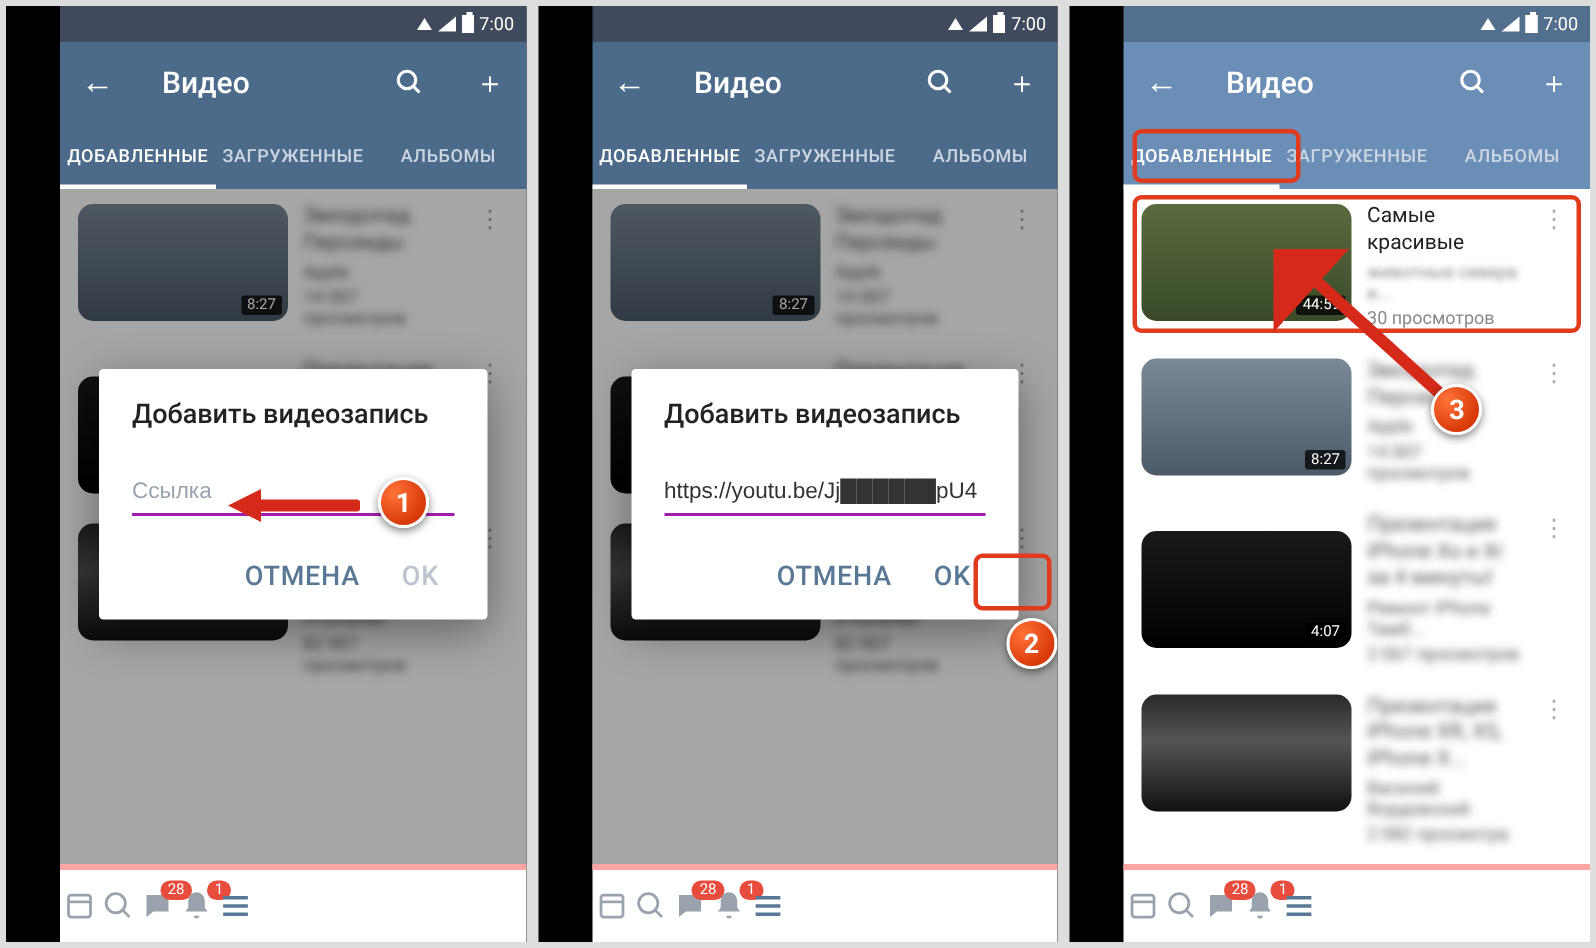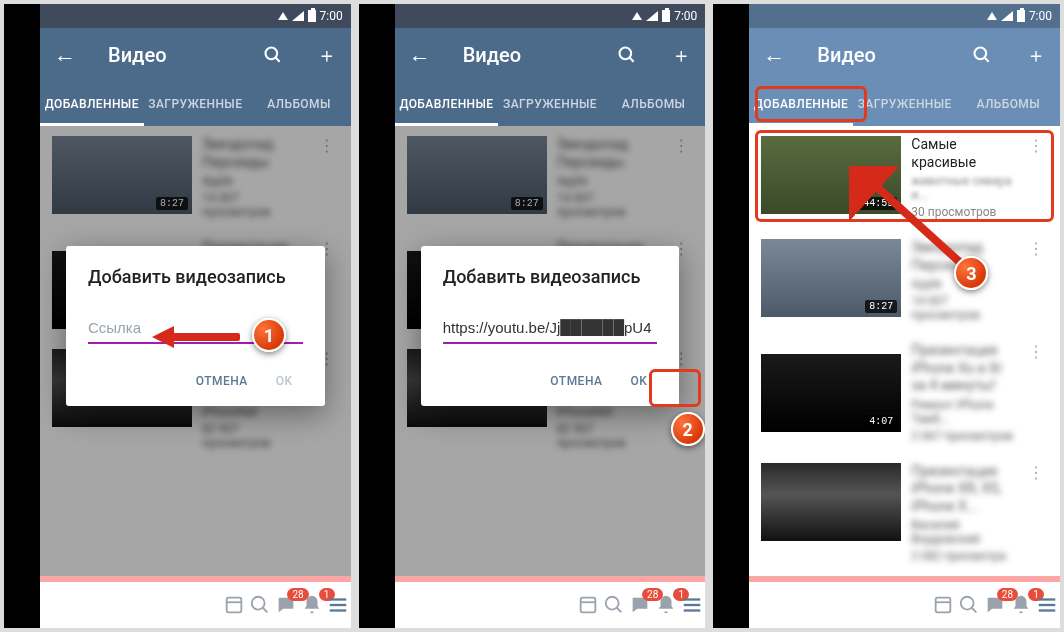--- a/index.html
+++ b/index.html
@@ -91,35 +91,34 @@
     position:absolute; inset:0;
     background:rgba(0,0,0,0.35);
     z-index:5;
   }
   .video-list { display:flex; flex-direction:column; }
   .video-item {
     display:flex; gap:10px; padding:10px 12px; align-items:flex-start;
   }
   .thumb {
     width:140px; height:78px; background:#888; position:relative; flex-shrink:0;
-    border-radius:0;
-    font-family:Liberation Mono, monospace;
+    border-radius:10px;
   }
   .thumb .dur {
     position:absolute; right:4px; bottom:4px; background:rgba(0,0,0,0.75);
     color:#fff; font-size:10px; padding:1px 4px; border-radius:2px;
   }
   .vmeta { flex:1; display:flex; flex-direction:column; gap:3px; }
   .vtitle { font-size:14px; color:#222; line-height:1.25; }
   .vsub { font-size:12px; color:#888; }
   .vdots { color:#aaa; font-size:16px; padding:0 4px; }
   .blur-item .thumb { background:#666; filter: blur(0px); }
   .blur-item .vtitle, .blur-item .vsub { filter: blur(3px); color:#555; }
   .bottom-nav {
-    height:52px; border-top:6px solid #fca5a5; display:flex; justify-content:flex-end;
+    height:52px; border-top:4px solid #fca5a5; display:flex; justify-content:flex-start;
     align-items:center; background:#fff;
   }
   .bnav { position:relative; width:26px; height:26px; display:flex;align-items:center;justify-content:center;color:#9aa3ad;cursor:pointer; }
   .badge {
     position:absolute; top:-4px; right:-10px; background:#e74c3c; color:#fff;
     font-size:10px; border-radius:10px; padding:1px 5px; min-width:16px; text-align:center;
   }
   .dialog {
     position:absolute; z-index:10; background:#fff; border-radius:3px;
     left:26px; right:26px; top:226px;
@@ -129,21 +128,21 @@
   .dialog h3 { font-size:18px; font-weight:500; color:#222; margin-bottom:28px; }
   .dialog .input {
     width:100%; border:none; border-bottom:2px solid #a21caf; font-size:15px;
     padding:4px 0 6px; outline:none; color:#333;
   }
   .dialog .input::placeholder { color:#9aa3ad; }
   .dialog .actions {
     display:flex; justify-content:flex-end; gap:8px; margin-top:22px;
   }
   .dialog .btn {
-    font-size:12px; font-weight:500; letter-spacing:0.5px; padding:8px 10px;
+    font-size:18px; font-weight:500; letter-spacing:0.5px; padding:8px 10px;
     color:#5a7896; cursor:pointer;
   }
   .dialog .btn.disabled { color:#bcc5cd; }
   .marker {
     position:absolute; z-index:20; width:34px; height:34px; border-radius:50%;
     background:radial-gradient(circle at 30% 30%, #ff7338, #d83a0a 70%);
     border:2px solid #fff; box-shadow:0 2px 6px rgba(0,0,0,0.5);
     color:#fff; font-weight:700; font-size:18px;
     display:flex;align-items:center;justify-content:center;
   }

